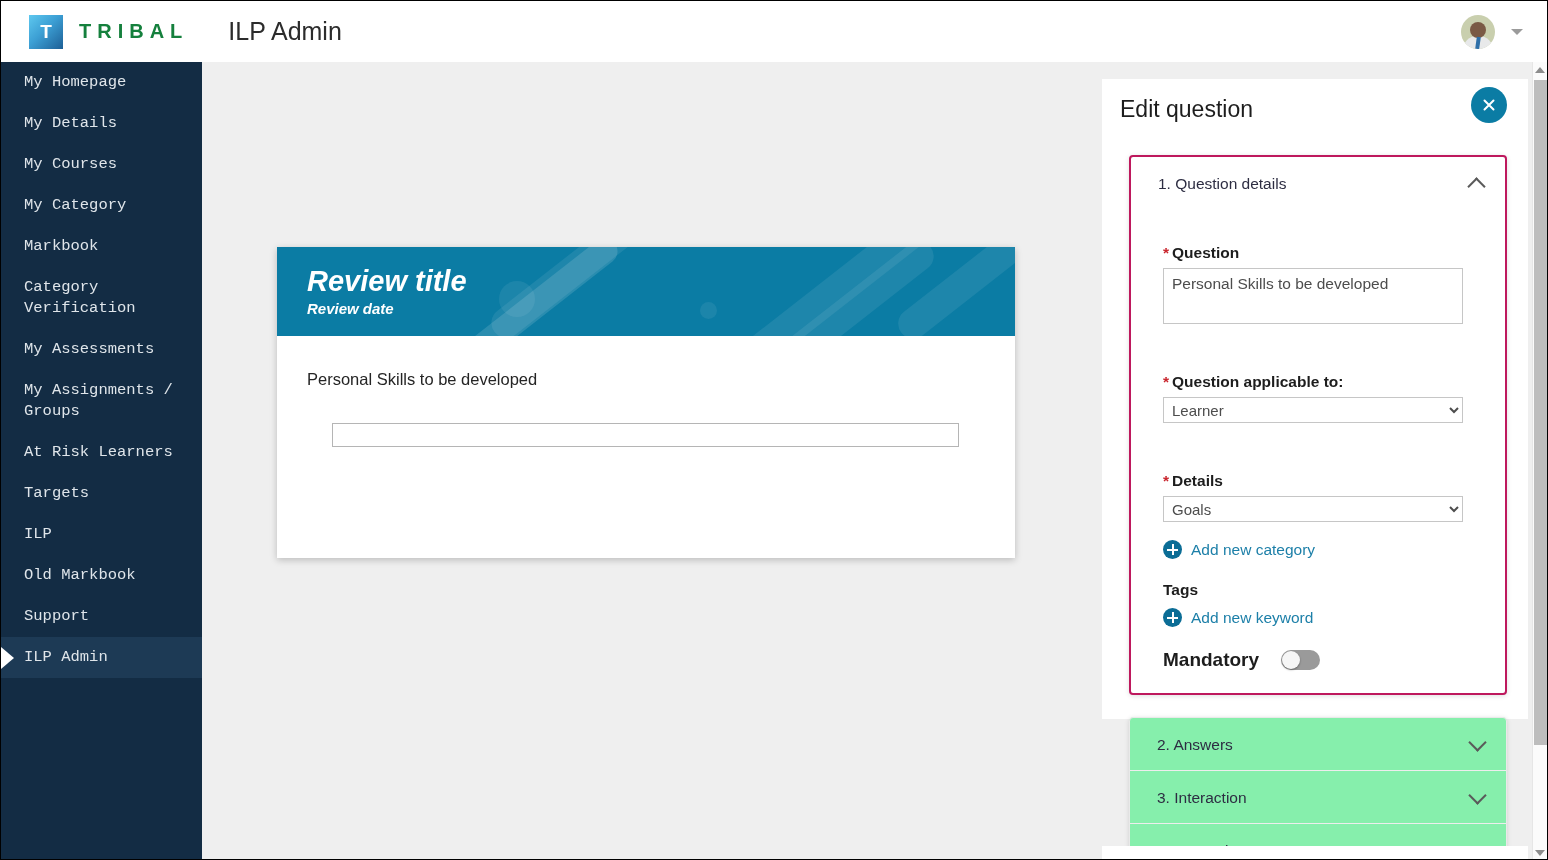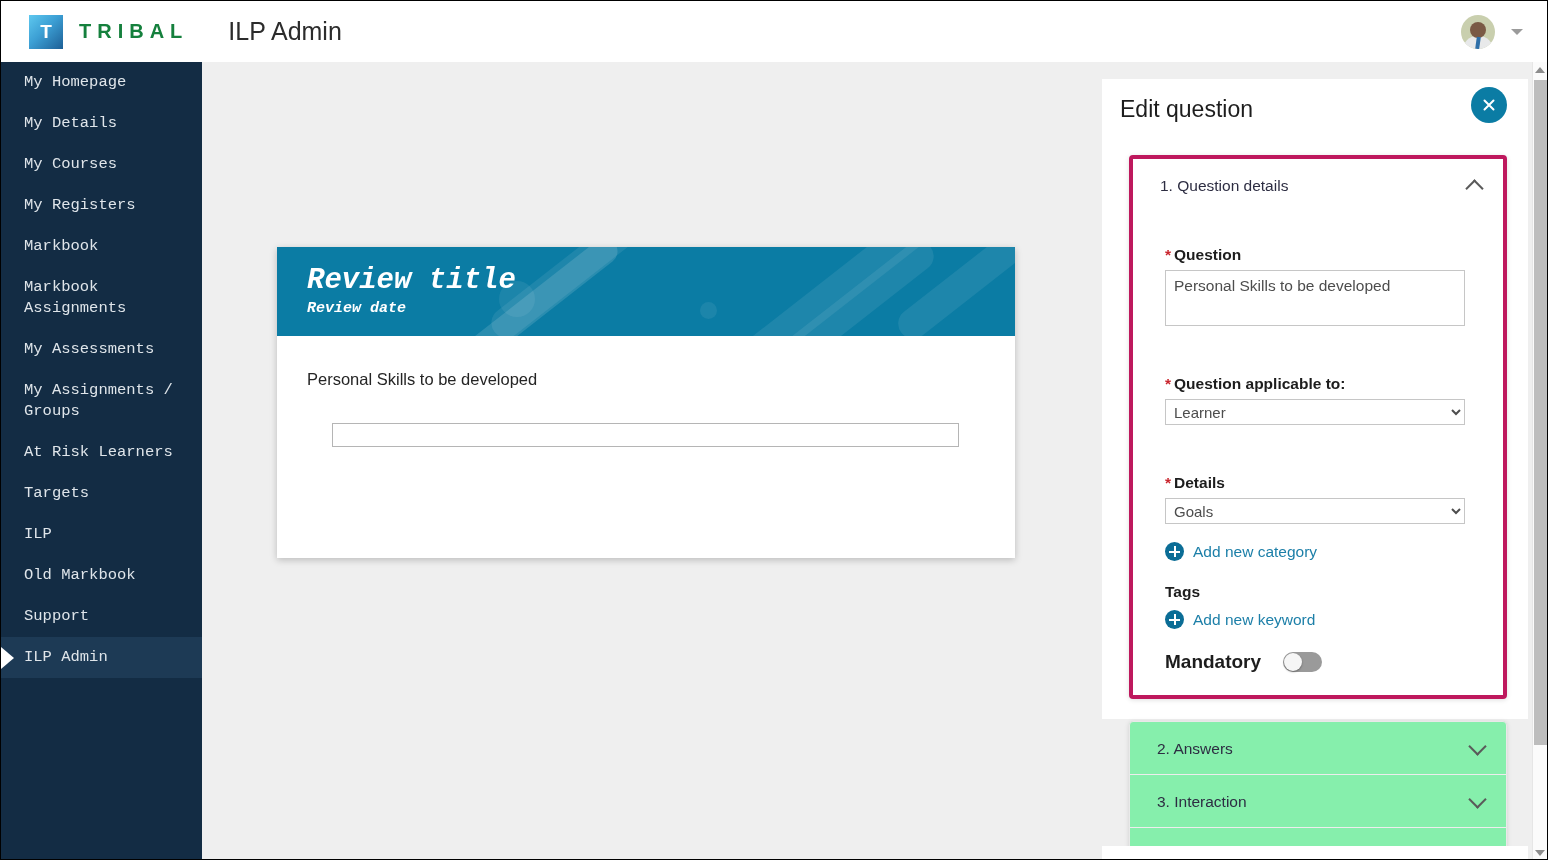--- a/index.html
+++ b/index.html
@@ -159,21 +159,20 @@
   }
   .review-banner .dot {
     position: absolute;
     border-radius: 50%;
     background: rgba(255,255,255,.07);
   }
   .review-banner .txt {
     position: relative;
     z-index: 2;
     padding: 17px 0 0 30px;
-    font-family: Liberation Mono, monospace;
   }
   .review-title {
     font-size: 29px;
     font-style: italic;
     font-weight: bold;
     color: #ffffff;
     line-height: 34px;
   }
   .review-date {
     font-size: 15px;
@@ -229,21 +228,21 @@
     background: #0b7ca4;
     border: none;
     cursor: pointer;
     display: flex; align-items: center; justify-content: center;
   }
   .close-btn svg { display: block; }
 
   .accordion-card {
     margin: 14px 21px 0 27px;
     background: #ffffff;
-    border: 4px solid #be185d;
+    border: 2px solid #be185d;
     border-radius: 4px;
     box-shadow: 0 1px 5px rgba(0,0,0,.13);
   }
   .acc-header {
     display: flex;
     align-items: center;
     justify-content: space-between;
     padding: 18px 22px 16px 27px;
     cursor: pointer;
   }
@@ -415,23 +414,23 @@
         <div class="lanyard"></div>
       </div>
       <div class="caret-down"></div>
     </div>
   </div>
 
   <div class="sidebar" id="sidebar">
       <div class="nav-item"><span>My Homepage</span></div>
       <div class="nav-item"><span>My Details</span></div>
       <div class="nav-item"><span>My Courses</span></div>
-      <div class="nav-item"><span>My Registers</span></div>
+      <div class="nav-item"><span>My Category</span></div>
       <div class="nav-item"><span>Markbook</span></div>
-      <div class="nav-item"><span>Markbook Assignments</span></div>
+      <div class="nav-item"><span>Category Verification</span></div>
       <div class="nav-item"><span>My Assessments</span></div>
       <div class="nav-item"><span>My Assignments / Groups</span></div>
       <div class="nav-item"><span>At Risk Learners</span></div>
       <div class="nav-item"><span>Targets</span></div>
       <div class="nav-item"><span>ILP</span></div>
       <div class="nav-item"><span>Old Markbook</span></div>
       <div class="nav-item"><span>Support</span></div>
       <div class="nav-item active"><span class="nav-arrow"></span><span>ILP Admin</span></div>
     </div>
 

